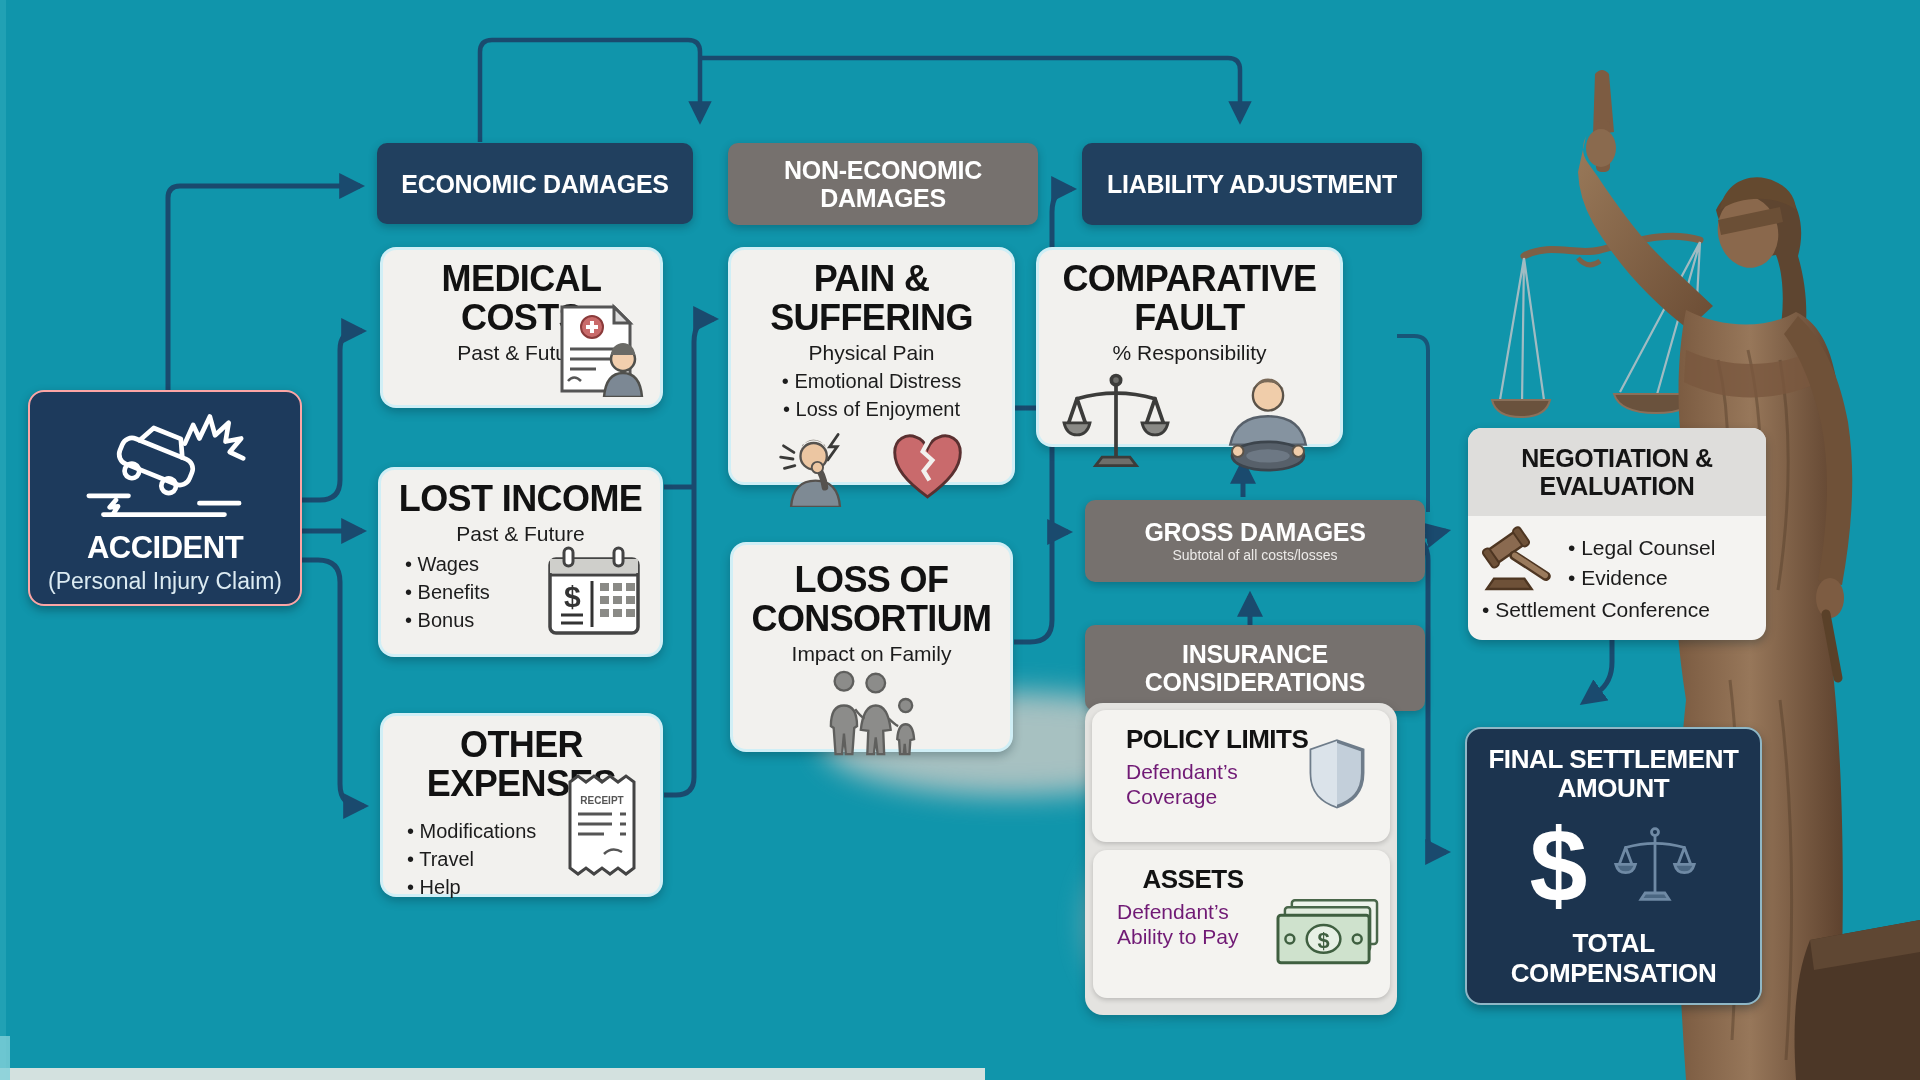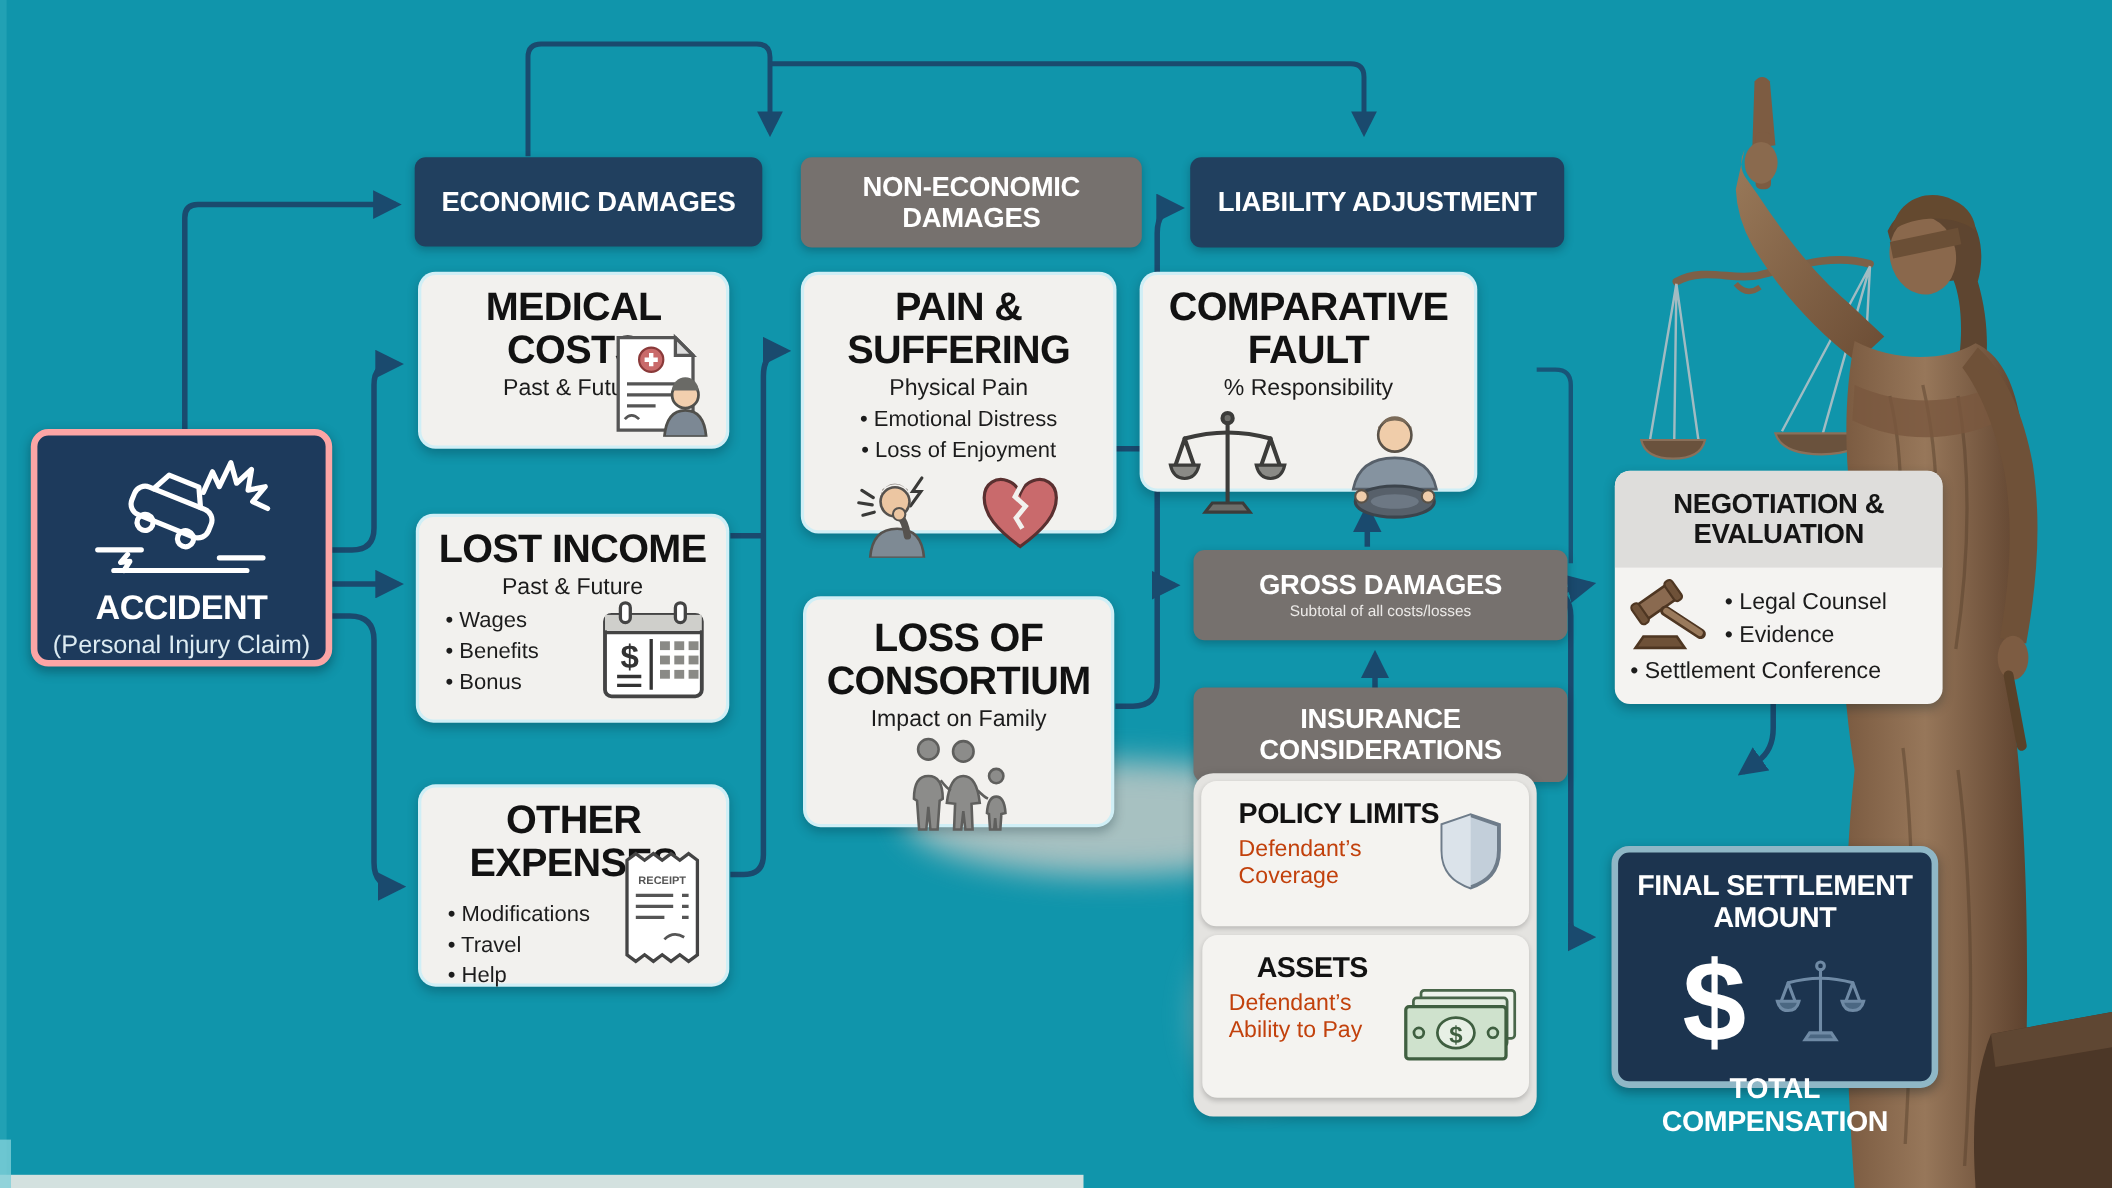--- a/index.html
+++ b/index.html
@@ -26,36 +26,36 @@
   .card .title { font-weight:700; font-size:36px; text-align:center; color:#121212;
                  margin-top:10px; letter-spacing:-0.6px; line-height:1.08; }
   .card .sub { text-align:center; font-size:21px; color:#1c1c1c; margin-top:3px; line-height:1.15; }
   .bullets { margin:7px 0 0 24px; font-size:20px; color:#1c1c1c; }
   .bullets div { margin-top:5px; }
   .bullets div::before { content:"• "; }
   .bullets.center { margin-left:0; text-align:center; }
   .icon-abs { position:absolute; }
 
   
-  .navybox { position:absolute; background:#1d3a5c; border:6px solid #fca5a5;
+  .navybox { position:absolute; background:#1d3a5c; border:2px solid #fca5a5;
              border-radius:16px; color:#fff; text-align:center; box-sizing:border-box;
              box-shadow:0 4px 10px rgba(0,20,30,.35); }
 
   .acc-title { font-size:31px; font-weight:700; letter-spacing:-0.5px; margin-top:2px; }
   .acc-sub { font-size:23px; color:#dcebf2; margin-top:2px; }
 
   .gross-sub { font-size:14px; font-weight:400; color:#eceae8; letter-spacing:0; margin-top:2px; }
 
   
   .panel { position:absolute; background:#e4e3e0; border-radius:18px;
            box-shadow:0 4px 10px rgba(0,30,40,.25); }
   .subcard { position:absolute; background:#f4f3f0; border-radius:14px;
              box-shadow:0 2px 5px rgba(0,0,0,.18); box-sizing:border-box; }
   .subcard .title { font-weight:700; font-size:26px; color:#121212; margin-top:14px; margin-left:34px; letter-spacing:-0.5px; }
-  .subcard .sub { font-size:21px; color:#c2410c; margin-top:4px; margin-left:34px; width:170px; line-height:1.2; }
+  .subcard .sub { font-size:21px; color:#701a75; margin-top:4px; margin-left:34px; width:170px; line-height:1.2; }
 
   
   .nego { position:absolute; background:#f4f3f1; border-radius:14px; overflow:hidden;
           box-shadow:0 4px 10px rgba(0,30,40,.3); box-sizing:border-box; }
   .nego-hd { background:#dedddb; height:88px; display:flex; align-items:center; justify-content:center;
              text-align:center; font-weight:700; font-size:25px; color:#151515; line-height:1.12; letter-spacing:-0.4px; }
   .nego-body { position:relative; padding:8px 12px 0 14px; }
   .nego-row { display:flex; align-items:flex-start; }
   .nego-bullets { font-size:21px; color:#1c1c1c; margin-top:6px; margin-left:10px; }
   .nego-bullets div { margin-top:6px; }
@@ -372,21 +372,21 @@
           </svg>
           <div class="nego-bullets">
             <div>Legal Counsel</div>
             <div>Evidence</div>
           </div>
         </div>
         <div class="nego-wide">Settlement Conference</div>
       </div>
     </div>
 
-    <div class="navybox" style="left:1465px; top:727px; width:297px; height:220px; background:#1c344f; border-color:#8fb7c6;margin-top:42px;">
+    <div class="navybox" style="left:1465px; top:727px; width:297px; height:278px; background:#1c344f; border-color:#8fb7c6;">
       <div class="final-title">FINAL SETTLEMENT AMOUNT</div>
       <div class="final-mid">
         <div class="final-dollar">$</div>
         <svg width="84" height="96" viewBox="0 0 120 118" style="opacity:.85;">
           <g stroke="#7e99b4" stroke-width="4" fill="none" stroke-linecap="round">
             <circle cx="60" cy="12" r="5"></circle>
             <path d="M60,17 v80"></path>
             <path d="M18,34 Q60,22 102,34"></path>
             <path d="M18,34 l-9,24 M18,34 l9,24 M102,34 l-9,24 M102,34 l9,24"></path>
             <path d="M4,58 h28 q-3,12 -14,12 q-11,0 -14,-12 z" fill="#54718c"></path>

